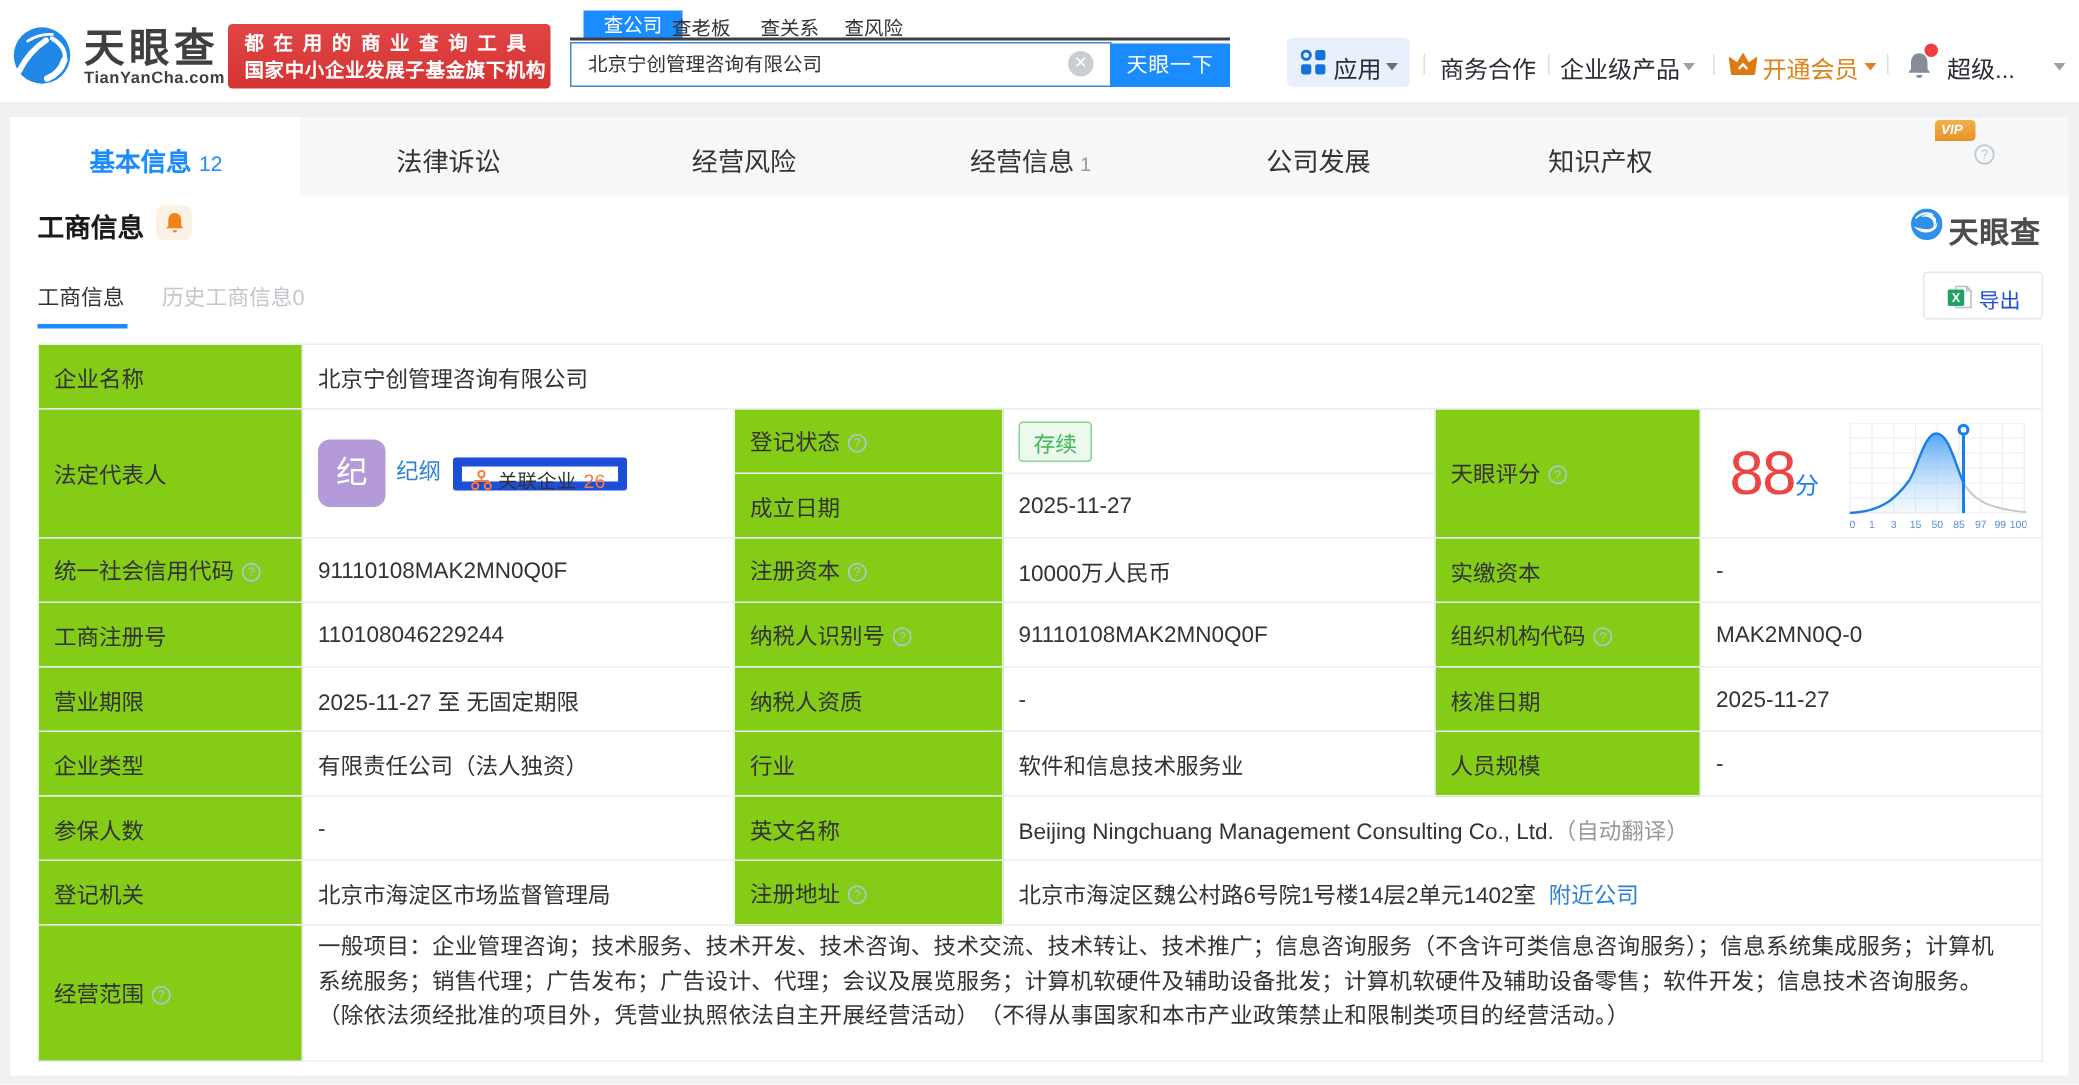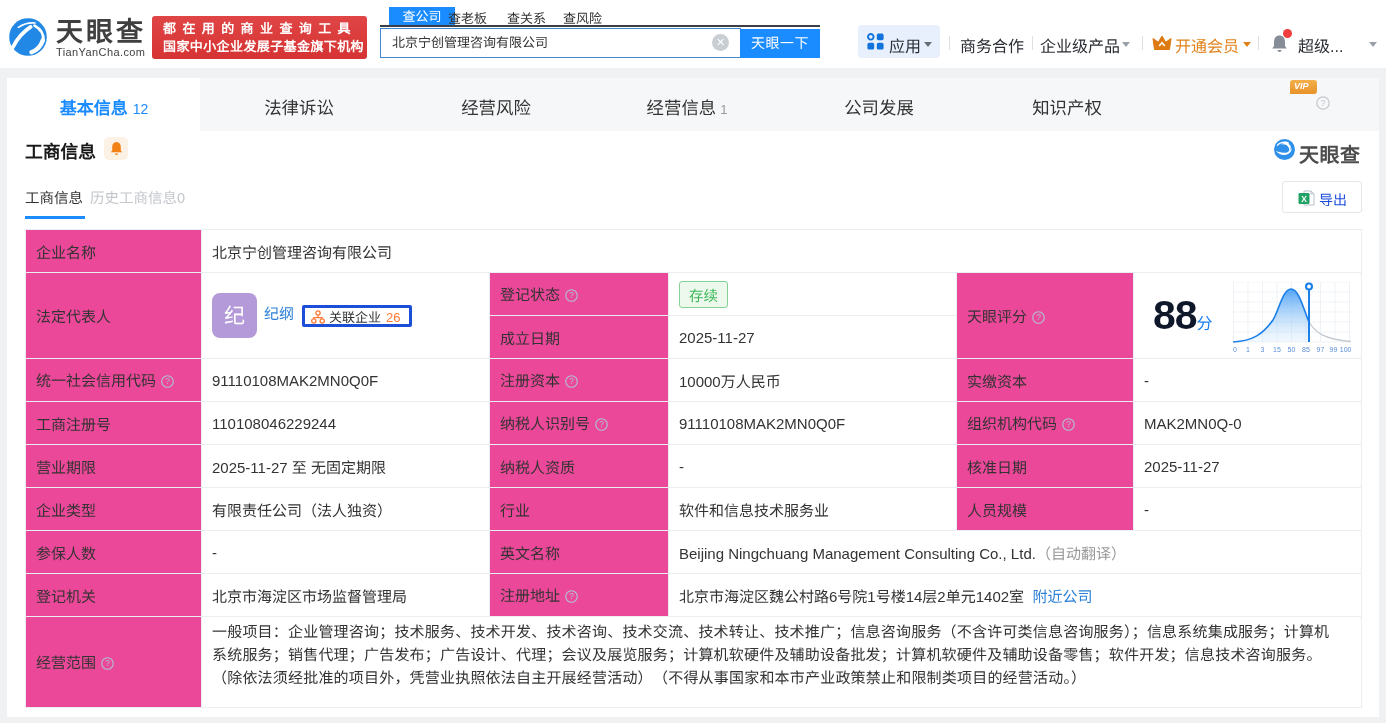--- a/index.html
+++ b/index.html
@@ -3,21 +3,21 @@
 <meta charset="utf-8">
 <style>
 * { margin:0; padding:0; box-sizing:border-box; }
 html,body { width:1386px; height:723px; }
 body { background:#f0f1f2; font-family:"Liberation Sans",sans-serif; position:relative; overflow:hidden; color:#333; }
 .abs { position:absolute; }
 
 
 .header { position:absolute; top:0; left:0; width:1386px; height:68px; background:#fff; }
 .brand-cn { position:absolute; left:56px; top:19px; font-size:27px; line-height:27px; font-weight:bold; color:#3f3f3f; letter-spacing:3px; }
-.brand-en { position:absolute; left:56px; top:47px; font-size:11px; line-height:11px; font-weight:normal; color:#3f3f3f; letter-spacing:0.4px; }
+.brand-en { position:absolute; left:56px; top:47px; font-size:11px; line-height:11px; font-weight:bold; color:#3f3f3f; letter-spacing:0.4px; }
 .redbox { position:absolute; left:152px; top:16px; width:215px; height:43px; background:linear-gradient(180deg,#e04545,#d63333); border-radius:3px; color:#fff; font-weight:bold; font-size:13px; padding:3px 11px 0;text-align:center; }
 .redbox .l1 { letter-spacing:6.4px; line-height:19px; white-space:nowrap; }
 .redbox .l2 { letter-spacing:0.4px; line-height:18px; white-space:nowrap; }
 
 .stab { position:absolute; top:8px; font-size:13px; color:#333; }
 .stab-active { position:absolute; left:389px; top:7px; width:66px; height:19px; background:#1b8cff; color:#fff; font-size:13px; text-align:center; line-height:19px; }
 .sline { position:absolute; left:380px; top:25px; width:440px; height:1.5px; background:#3c4046; }
 .sinput { position:absolute; left:380px; top:28px; width:361px; height:30px; background:#fff; border:1px solid #3f87cf; font-size:13px; color:#333; line-height:28px; padding-left:11px; }
 .sclear { position:absolute; left:712px; top:34px; width:17px; height:17px; border-radius:50%; background:#c9ced4; color:#fff; font-size:11px; text-align:center; line-height:16px; }
 .sbtn { position:absolute; left:740px; top:29px; width:80px; height:29px; background:#1b8cff; color:#fff; font-size:14px; text-align:center; line-height:29px; letter-spacing:0.5px; }
@@ -32,39 +32,39 @@
 .navactive { position:absolute; left:0; top:0; width:193px; height:53px; background:#fff; }
 .navitem { position:absolute; top:4px; height:53px; line-height:53px; font-size:17.4px; color:#333; white-space:nowrap; transform:translateX(-50%); }
 .navcount { font-size:13px; color:#999; margin-left:4px; }
 
 
 .card { position:absolute; left:7px; top:131px; width:1372px; height:586px; background:#fff; }
 .sectitle { position:absolute; left:18px; top:6px; font-size:17.8px; font-weight:bold; color:#1a1a1a; }
 .bellbadge { position:absolute; left:97px; top:6px; width:24px; height:23px; background:#fcf1e5; border-radius:5px; }
 .subtab1 { position:absolute; left:18px; top:55px; font-size:14.5px; color:#333; }
 .subtab1:after { content:""; position:absolute; left:0; top:30px; width:60px; height:2.5px; background:#1b8cff; }
-.subtab2 { position:absolute; left:83px; top:55px; font-size:14.5px; color:#c3c7cc; }
+.subtab2 { position:absolute; left:101px; top:55px; font-size:14.5px; color:#c3c7cc; }
 .exportbtn { position:absolute; left:1275px; top:50px; width:80px; height:32px; border:1px solid #e4e6e8; border-radius:3px; background:#fff; }
 .exportbtn span { position:absolute; left:36px; top:7px; font-size:14px; color:#1d4ed8; }
 .minilogo-txt { position:absolute; left:1292px; top:8px; font-size:20px; font-weight:bold; color:#4d4d4d; letter-spacing:0.5px; }
 
 
 table.info { position:absolute; left:18px; top:98px; width:1336px; border-collapse:collapse; table-layout:fixed; font-size:15px; color:#333; }
 table.info td { border:1px solid #e9eef3; padding:0 0 0 10px; height:43px; vertical-align:middle; }
-td.lb { background:#ec4899;margin-top:40px; }
+td.lb { background:#84cc16;margin-top:40px; }
 td.big { height:86px; }
 table.info td.rng { height:91px; vertical-align:top; line-height:23px; padding-top:3px; padding-right:14px; }
 .qm { display:inline-block; vertical-align:-2px; margin-left:5px; }
 a.blue { color:#2e81d6; text-decoration:none; }
 .gray { color:#999; }
 .avatar { display:inline-block; width:45px; height:45px; background:#b49ad8; border-radius:8px; color:#fff; font-size:21px; text-align:center; line-height:45px; vertical-align:middle; }
-.relbadge { display:inline-block; height:22px; border:3px solid #1d4ed8; border-radius:2px; background:#fff; font-size:13px; line-height:20px; padding:0 8px 0 6px; vertical-align:middle; margin-left:8px; color:#333; }
+.relbadge { display:inline-block; height:22px; border:6px solid #1d4ed8; border-radius:2px; background:#fff; font-size:13px; line-height:20px; padding:0 8px 0 6px; vertical-align:middle; margin-left:8px; color:#333; }
 .relbadge b { color:#ff7733; font-weight:normal; margin-left:5px; }
 .cunxu { display:inline-block; padding:2px 9px; border:1px solid #84d197; border-radius:3px; color:#3cb958; background:#edf9ed; font-size:14.5px; }
-.score88 { font-size:41px; font-weight:bold; color:#0f172a; letter-spacing:-1px;margin-top:20px; }
+.score88 { font-size:41px; font-weight:normal; color:#ef4444; letter-spacing:-1px;margin-top:20px; }
 .scorefen { font-size:16px; color:#1b7ff2; font-weight:normal; }
 </style>
 </head>
 <body>
 
 <div class="header">
   <svg class="abs" style="left:7px;top:16px" width="42" height="42" viewBox="0 0 48 48">
     <circle cx="24" cy="24" r="21.5" fill="#2288e5"></circle>
     <g stroke="#fff" fill="none" stroke-linecap="round">
       <path d="M13,13 Q22,7 32,8" stroke-width="2"></path>

